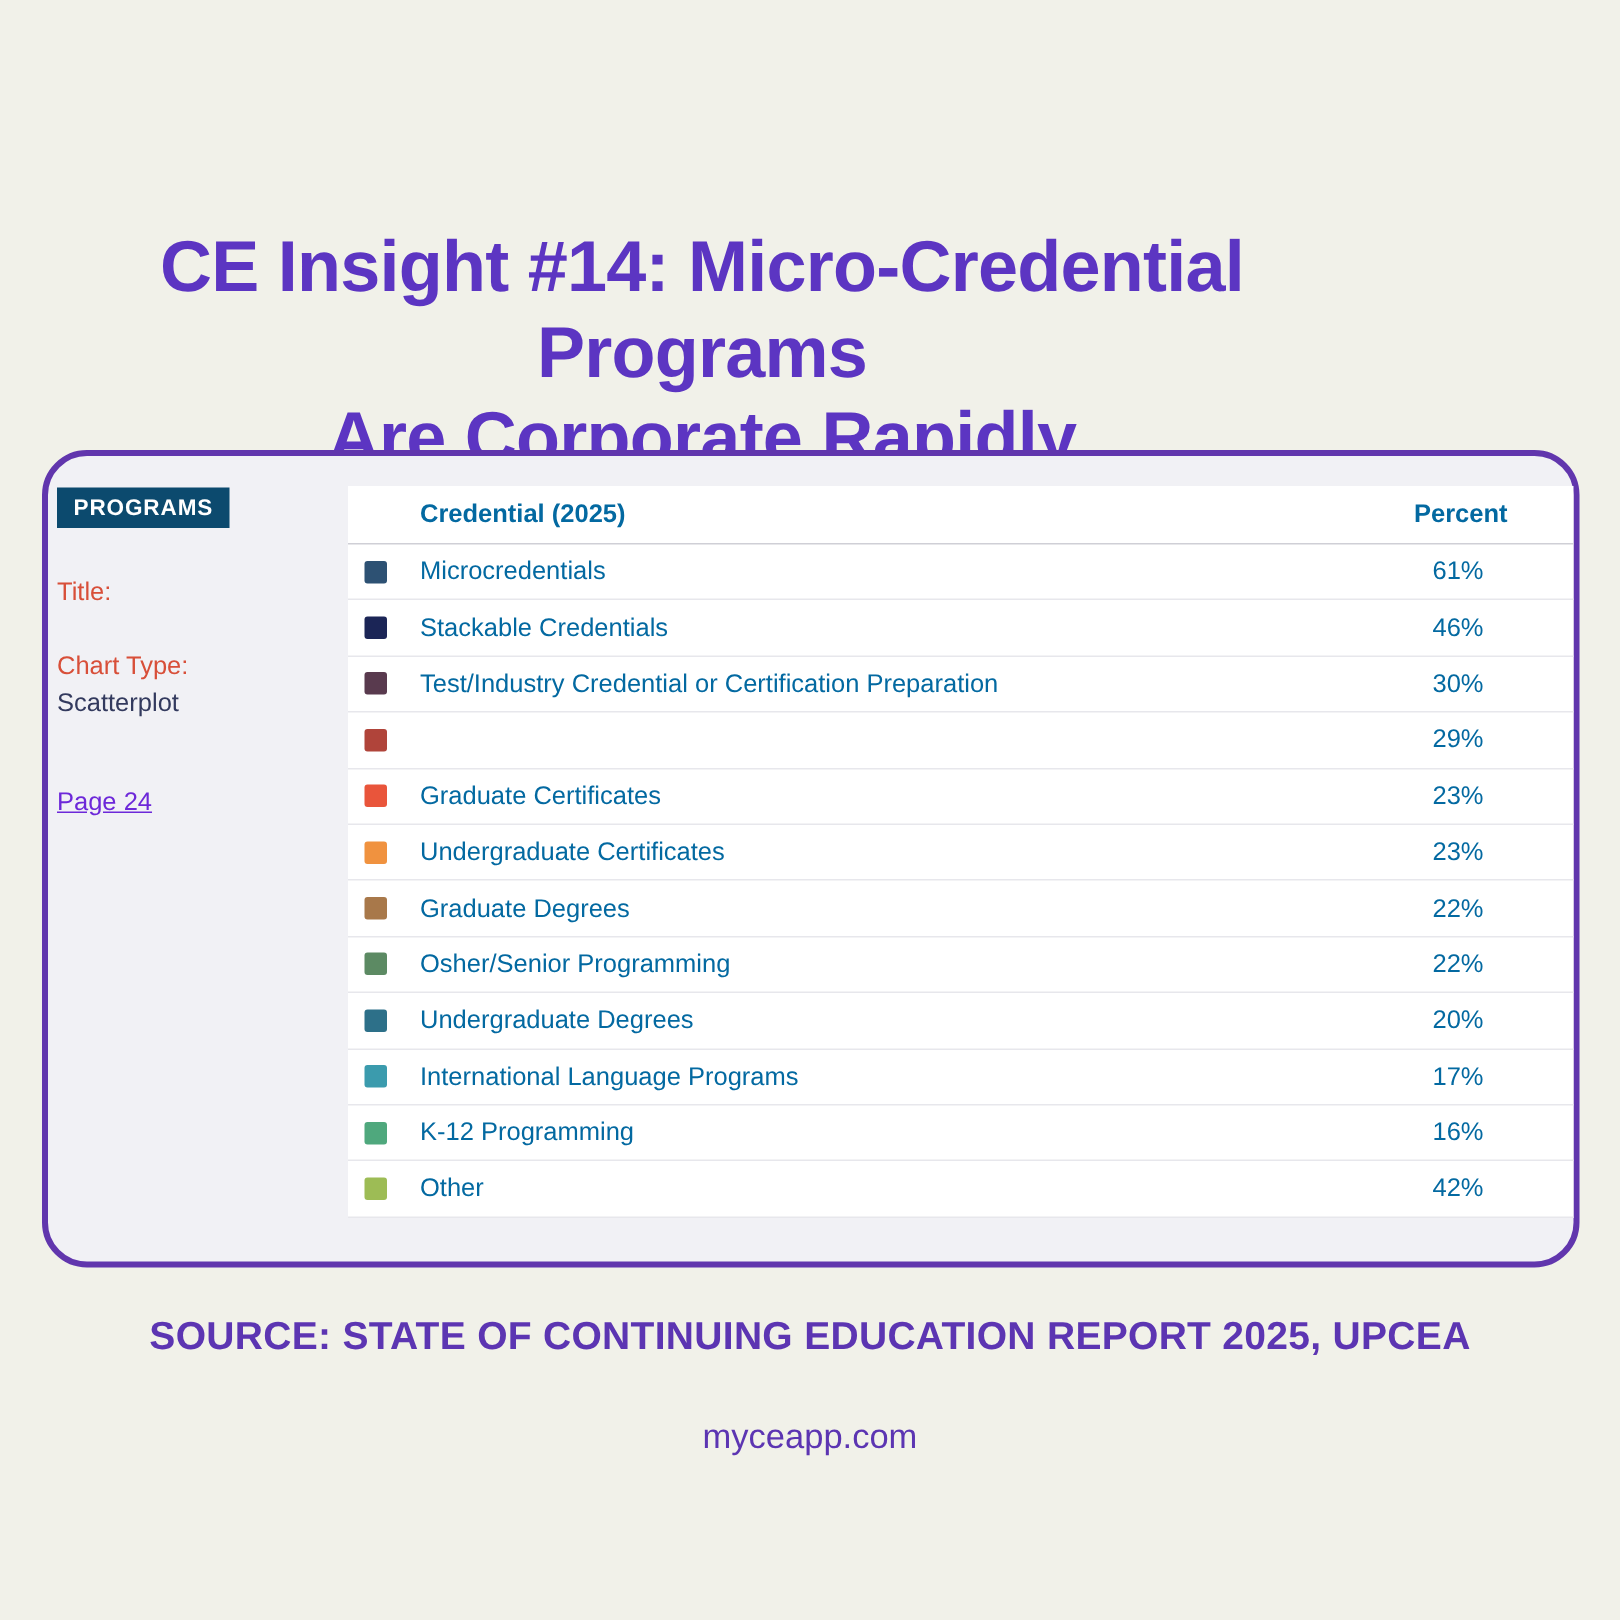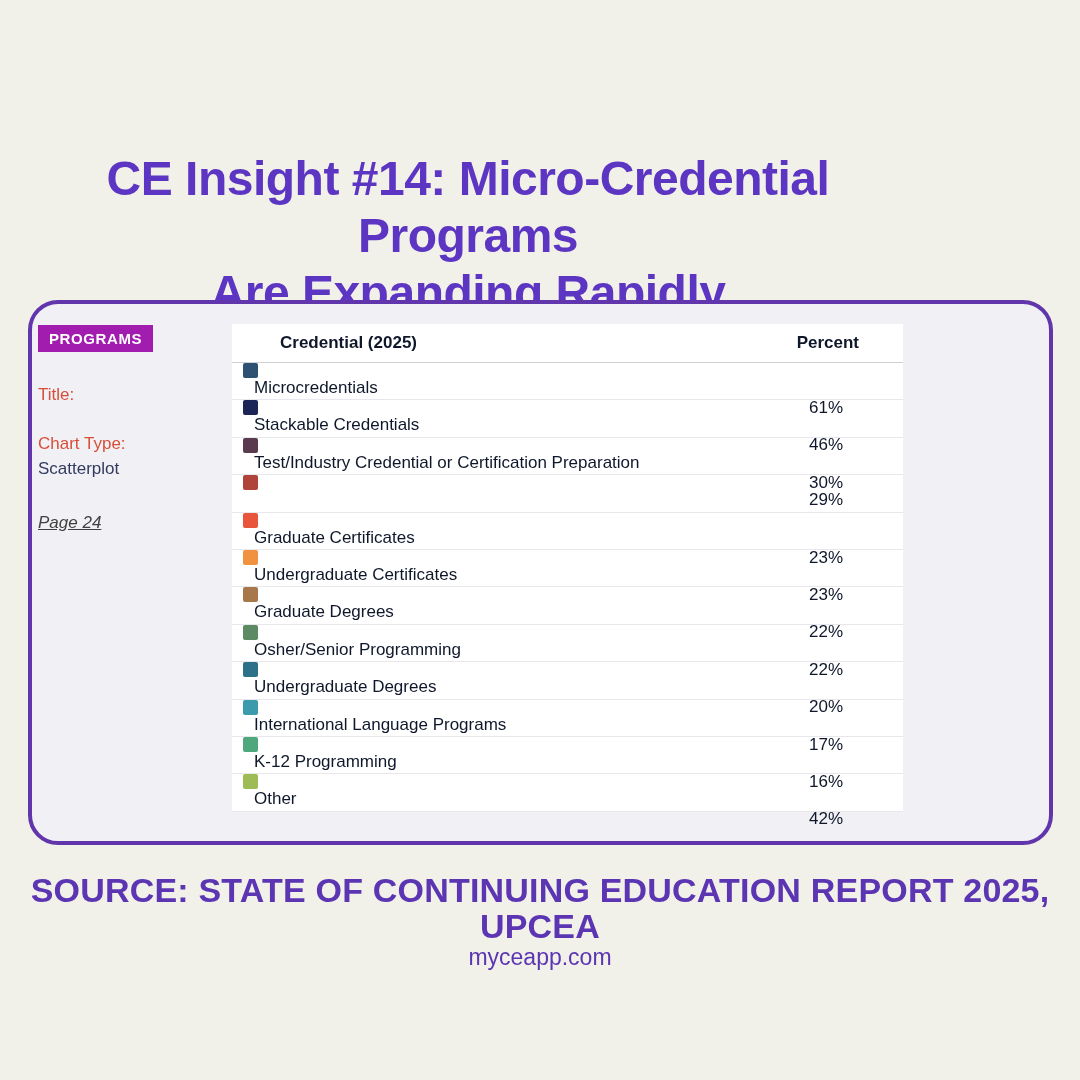--- a/index.html
+++ b/index.html
@@ -14,61 +14,60 @@
     font-size:48px; line-height:57px; letter-spacing:-0.5px;
   }
   .panel {
     position:absolute; left:28px; top:300px;
     width:1017px; height:537px;
     border:4px solid #6136ad; border-radius:30px;
     background:#f1f1f5;
   }
   .sidebar { position:absolute; left:6px; top:21px; width:178px; font-size:17px; color:#333a5e; }
   .badge {
-    display:inline-block; background:#a21caf; color:#ffffff;
+    display:inline-block; background:#0c4a6e; color:#ffffff;
     font-weight:700; font-size:15px; letter-spacing:0.6px;
     padding:5px 11px;
   }
   .side-label { color:#d84f39; margin-top:30px; line-height:25px; }
   .side-label.chart { margin-top:24px; }
   .side-value { line-height:25px; }
-  .page-link { display:inline-block; margin-top:29px; color:#404040; text-decoration:underline; cursor:pointer; line-height:25px;font-style:italic; }
+  .page-link { display:inline-block; margin-top:41px; color:#6d28d9; text-decoration:underline; cursor:pointer; line-height:25px; }
   .table {
-    position:absolute; left:200px; top:20px; width:671px;
-    background:#ffffff; color:#0f172a; font-size:17px;
+    position:absolute; left:200px; top:20px; width:817px;
+    background:#ffffff; color:#0369a1; font-size:17px;
   }
   .thead {
     display:flex; align-items:center; height:38px;
     border-bottom:1px solid #cfcfd6; font-weight:700;
   }
   .th-label { padding-left:48px; }
   .th-pct { margin-left:auto; padding-right:44px; }
   .trow {
-    display:flex; height:36.4px;
+    display:flex; align-items:center; height:36.4px;
     border-bottom:1px solid #e7e7ec;
-    flex-direction:column;
   }
   .swatch { width:15px; height:15px; border-radius:2px; margin-left:11px; flex:none; }
   .tlabel { margin-left:22px; white-space:nowrap; }
   .tpct { margin-left:auto; padding-right:60px; }
   .source {
     position:absolute; top:872px; left:0; width:1080px; text-align:center;
-    color:#5c35b2; font-weight:700; font-size:34px; letter-spacing:0.2px; line-height:36px;
+    color:#5c35b2; font-weight:700; font-size:26px; letter-spacing:0.2px; line-height:36px;
   }
   .site {
     position:absolute; top:942px; left:0; width:1080px; text-align:center;
     color:#5c35b2; font-weight:400; font-size:23px; line-height:30px;
   }
 </style>
 </head>
 <body>
 
 <div class="title">
   <div>CE Insight #14: Micro-Credential Programs</div>
-  <div>Are Expanding Rapidly</div>
+  <div>Are Corporate Rapidly</div>
 </div>
 
 <div class="panel">
   <div class="sidebar">
     <div class="badge">PROGRAMS</div>
     <div class="side-label">Title:</div>
     <div class="side-label chart">Chart Type:</div>
     <div class="side-value">Scatterplot</div>
     <a class="page-link">Page 24</a>
   </div>

